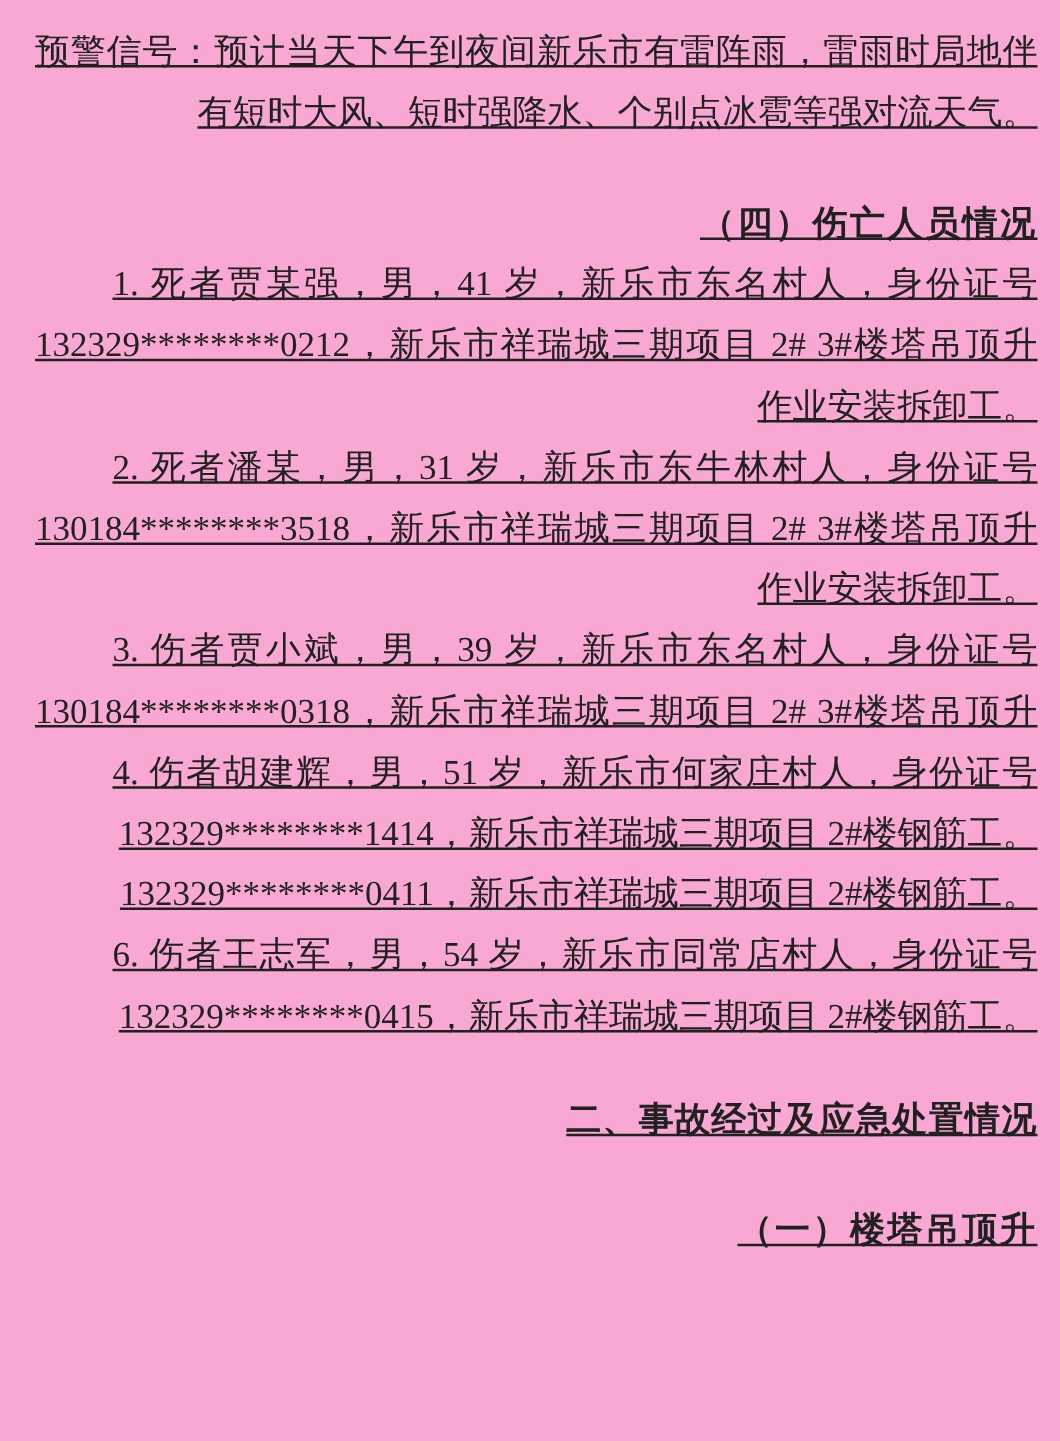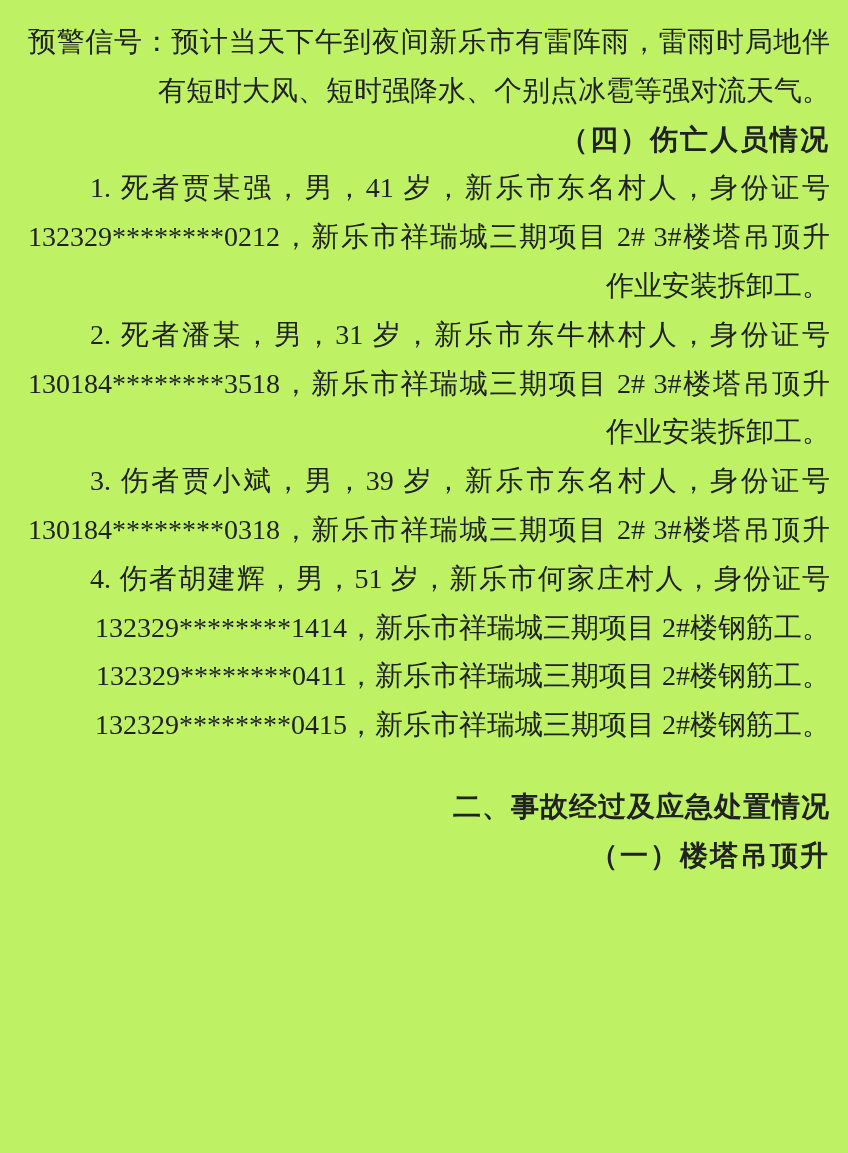--- a/index.html
+++ b/index.html
@@ -29,33 +29,34 @@
     text-align: justify;
     text-align-last: justify;
   }
   .line.indent {
     padding-left: 62px;
   }
   
   .block.heading-kai .line {
     font-weight: 700;
     letter-spacing: 2px;
+    margin-top: 40px;
   }
   
   .block.heading-hei .line {
     font-family: "Liberation Sans", "DejaVu Sans", sans-serif;
     font-weight: 700;
     letter-spacing: 1px;
     margin-top: 33px;
   }
 </style>
 </head>
 <body style="background: rgb(255, 255, 255);">
 
-<main class="page" id="doc" style="background: #bef264; color: rgb(33, 33, 33);">
+<main class="page" id="doc" style="background: #f9a8d4; color: rgb(33, 33, 33); text-decoration: underline;">
     <div class="block body">
       <div class="line justify">预警信号：预计当天下午到夜间新乐市有雷阵雨，雷雨时局地伴</div>
       <div class="line">有短时大风、短时强降水、个别点冰雹等强对流天气。</div>
     </div>
     <div class="block heading-kai">
       <div class="line indent">（四）伤亡人员情况</div>
     </div>
     <div class="block body">
       <div class="line justify indent">1. 死者贾某强，男，41 岁，新乐市东名村人，身份证号</div>
       <div class="line justify">132329********0212，新乐市祥瑞城三期项目 2# 3#楼塔吊顶升</div>
@@ -71,20 +72,21 @@
       <div class="line justify">130184********0318，新乐市祥瑞城三期项目 2# 3#楼塔吊顶升</div>
     </div>
     <div class="block body">
       <div class="line justify indent">4. 伤者胡建辉，男，51 岁，新乐市何家庄村人，身份证号</div>
       <div class="line">132329********1414，新乐市祥瑞城三期项目 2#楼钢筋工。</div>
     </div>
     <div class="block body">
       <div class="line">132329********0411，新乐市祥瑞城三期项目 2#楼钢筋工。</div>
     </div>
     <div class="block body">
+      <div class="line justify indent">6. 伤者王志军，男，54 岁，新乐市同常店村人，身份证号</div>
       <div class="line">132329********0415，新乐市祥瑞城三期项目 2#楼钢筋工。</div>
     </div>
     <div class="block heading-hei">
       <div class="line indent">二、事故经过及应急处置情况</div>
     </div>
     <div class="block heading-kai">
       <div class="line indent">（一）楼塔吊顶升</div>
     </div>
   </main>
 

